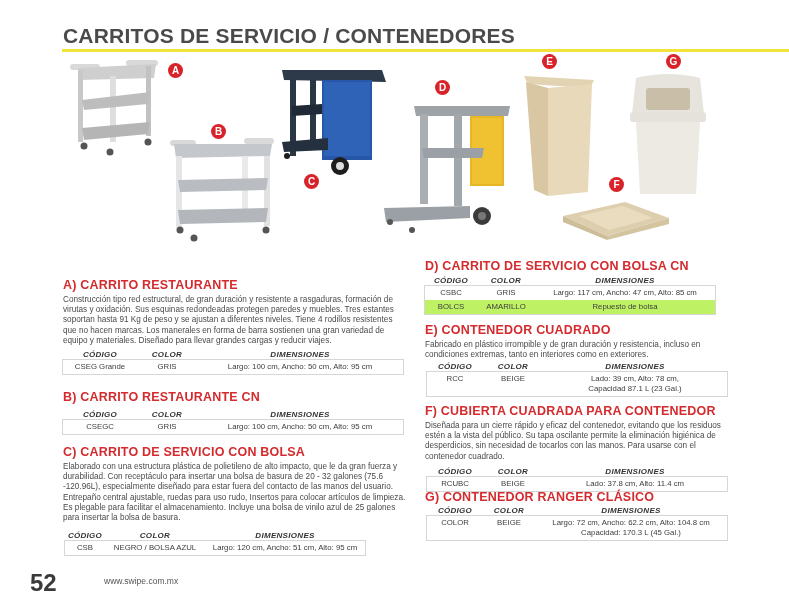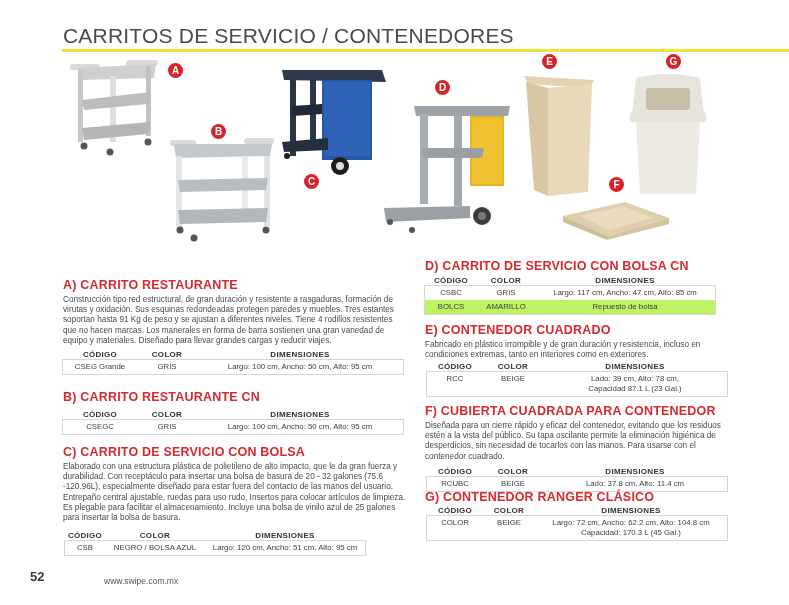--- a/index.html
+++ b/index.html
@@ -1,46 +1,46 @@
 <!DOCTYPE html>
 <html><head>
 <meta charset="utf-8">
 <style>
   * { box-sizing: border-box; margin: 0; padding: 0; }
   html, body { width: 789px; height: 605px; background: #ffffff; overflow: hidden; }
   body { position: relative; font-family: "Liberation Sans", "DejaVu Sans", sans-serif; color: #3c3c3c; }
 
   .page-title {
     position: absolute; left: 63px; top: 24px;
-    font-size: 21px; font-weight: normal; color: #4a4a4a; letter-spacing: 0.2px;
+    font-size: 21px; font-weight: bold; color: #4a4a4a; letter-spacing: 0.2px;
   }
   .title-rule {
     position: absolute; left: 62px; top: 49px; width: 727px; height: 3px; background: #f2e23a;
   }
 
   
   .product { position: absolute; }
   .badge {
     position: absolute; width: 15px; height: 15px; border-radius: 50%;
     background: #d8232a; color: #fff; font-size: 10px; font-weight: bold;
     display: flex; align-items: center; justify-content: center;
   }
 
   .section { position: absolute; }
   .sec-title { font-size: 12.5px; font-weight: bold; color: #d52b2e; letter-spacing: 0.2px; white-space: nowrap; }
   .sec-desc { font-size: 8.2px; line-height: 10.2px; color: #4a4a4a; margin-top: 3px; }
 
   table.spec { border-collapse: collapse; margin-top: 4px; font-size: 7.8px; color: #3c3c3c; }
-  table.spec th { font-weight: bold; font-size: 8px; color: #333; padding: 0 0 1px 0; text-align: center; letter-spacing: 0.3px; }
+  table.spec th { font-weight: bold; font-size: 8px; color: #333; padding: 0 0 1px 0; text-align: center; letter-spacing: 0.3px; font-style: italic; }
   table.spec td { padding: 2px 4px; text-align: center; vertical-align: top; line-height: 10px; }
   table.spec tbody { outline: 1px solid #d6d6d6; }
   table.spec tr.alt td { background: #bef264; }
   .cell-ml { line-height: 10.5px; }
 
-  .page-num { position: absolute; left: 30px; top: 569px; font-size: 13px; font-weight: bold; color: #3a3a3a; }
+  .page-num { position: absolute; left: 30px; top: 569px; font-size: 24px; font-weight: bold; color: #3a3a3a; }
   .site-url { position: absolute; left: 104px; top: 576px; font-size: 8.5px; color: #555; }
 </style>
 </head>
 <body>
 
 <h1 class="page-title">CARRITOS DE SERVICIO / CONTENEDORES</h1>
 <div class="title-rule"></div>
 
 <div class="product" style="left:68px;top:58px;width:100px;height:100px;">
   <svg width="100" height="100" viewBox="0 0 100 100">

